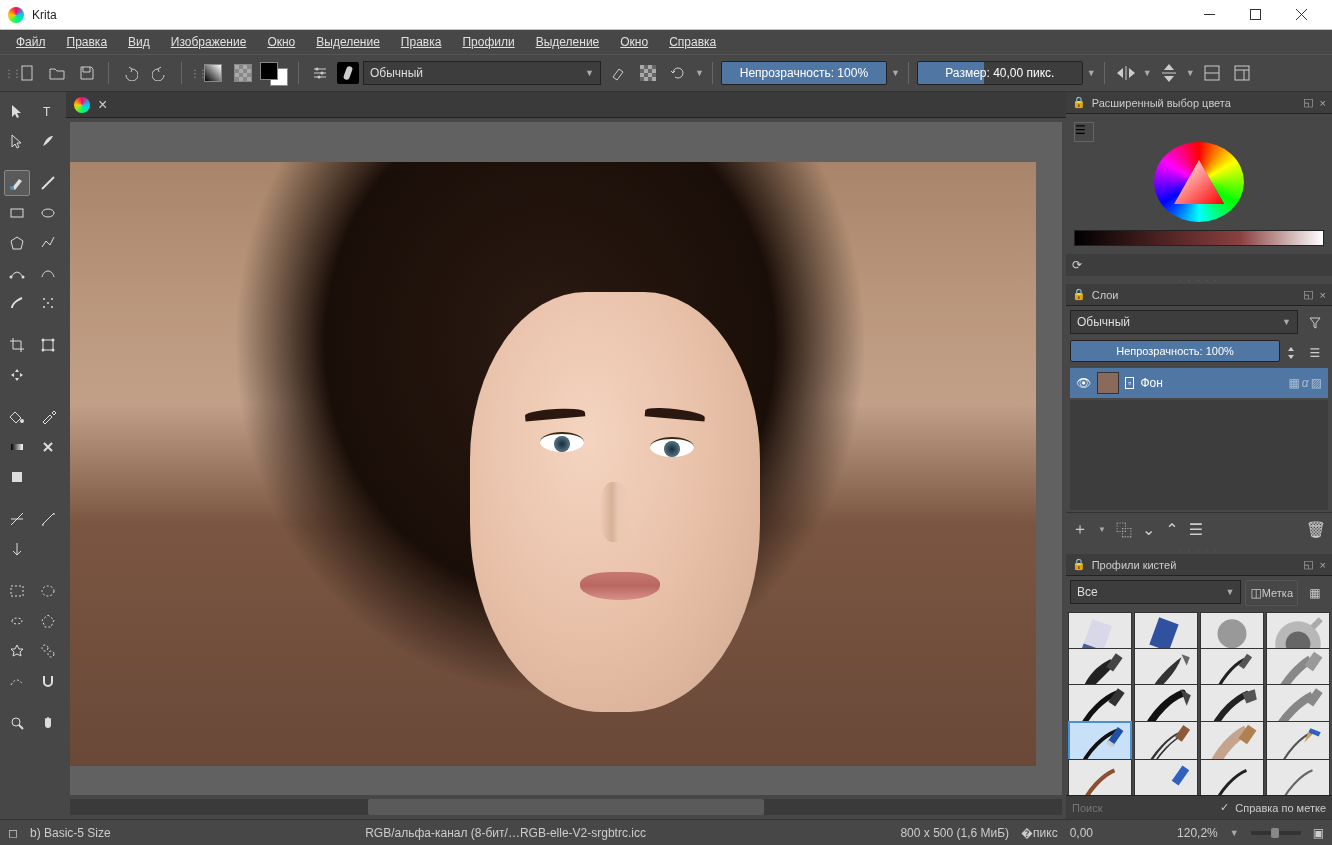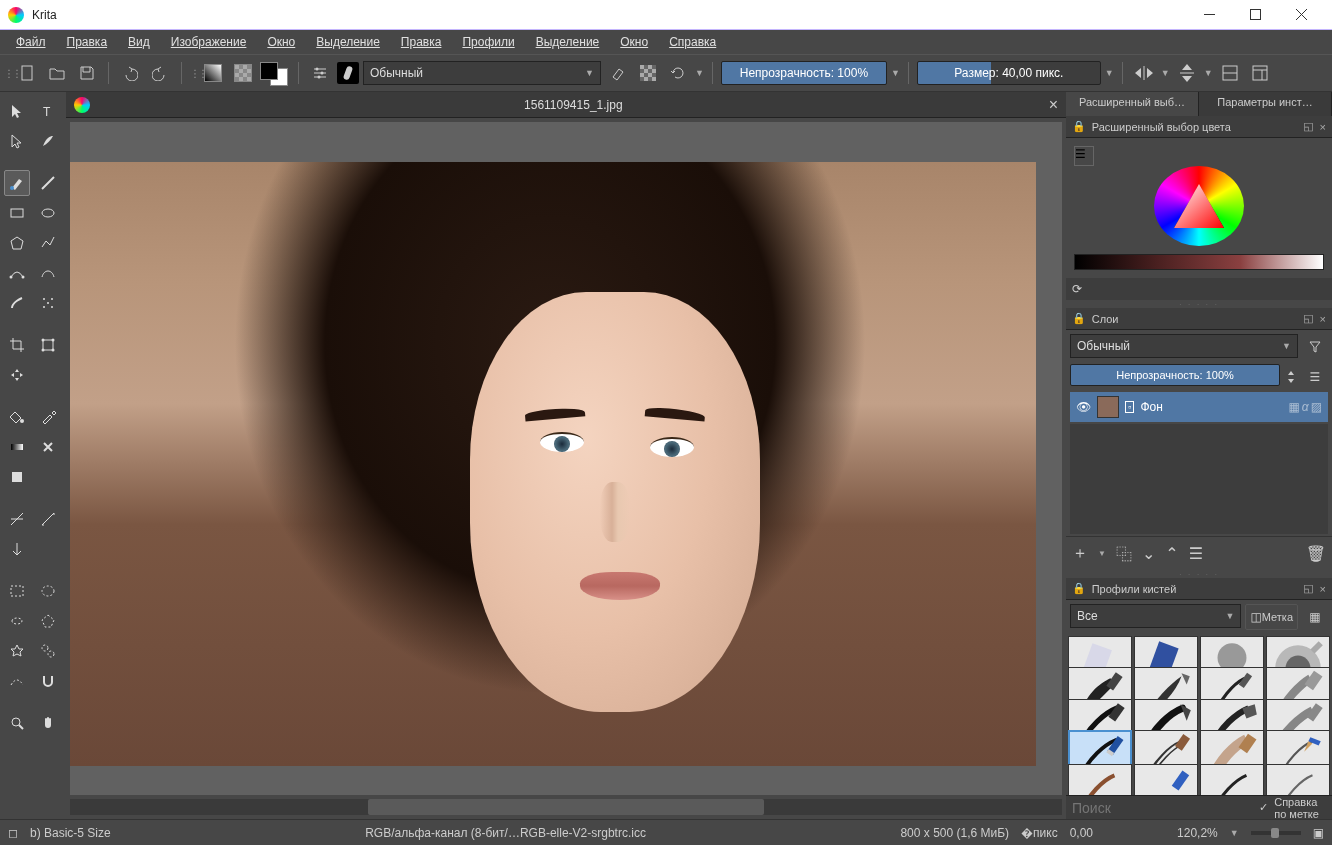--- a/index.html
+++ b/index.html
@@ -71,21 +71,21 @@
 .statusbar .sitem{white-space:nowrap}
 .statusbar .spacer{flex:1}
 .layertools{height:34px;background:#474747;display:flex;align-items:center;padding:0 6px;gap:10px;border-top:1px solid #333}
 .layertools .lt{color:#ccc;font-size:16px}
 .opslider{height:22px;border:1px solid #222;display:flex;align-items:center;margin:4px;border-radius:2px;background:#5077a4}
 .opslider span{flex:1;text-align:center;color:#fff;font-size:11px}
 .minibar{height:22px;background:#3d3d3d;display:flex;align-items:center;padding:0 6px}
 svg{pointer-events:none}
 .gripdots{height:8px;text-align:center;color:#666;font-size:8px;letter-spacing:2px;background:#474747}
 .searchrow{height:24px;background:#3d3d3d;display:flex;align-items:center;padding:0 6px;gap:6px;border-top:1px solid #222}
-.searchrow input{flex:1;background:transparent;border:none;color:#ccc;font-size:14px;outline:none}
+.searchrow input{flex:1;background:transparent;border:none;color:#ccc;font-size:11px;outline:none}
 .brushcell svg{width:100%;height:100%}
 </style>
 </head>
 <body>
 
 <div class="titlebar">
   <div class="logo"></div>
   <div class="title">Krita</div>
   <div class="winbtns">
     <div class="winbtn">
@@ -190,21 +190,21 @@
         <path d="M3 8a5 5 0 1 1 2 4M3 8l-2-2M3 8l2-2" fill="none" stroke="#ccc"></path>
       </svg>
     </div>
   <span style="color:#aaa;font-size:9px">▼</span>
   <div class="tsep"></div>
   <div class="slider" style="width:166px">
       <span>Непрозрачность: 100%</span>
     </div>
   <span style="color:#aaa;font-size:9px">▼</span>
   <div class="tsep"></div>
-  <div class="slider" style="width:184px;background:linear-gradient(to right,#5077a4 40%,#3d3d3d 40%)">
+  <div class="slider" style="width:166px;background:linear-gradient(to right,#5077a4 40%,#3d3d3d 40%)">
       <span>Размер: 40,00 пикс.</span>
     </div>
   <span style="color:#aaa;font-size:9px">▼</span>
   <div class="tsep"></div>
   <div class="tbtn">
       <svg width="20" height="16">
         <path d="M1 8l6-5v10z M19 8l-6-5v10z" fill="#ccc"></path>
         <line x1="10" y1="1" x2="10" y2="15" stroke="#ccc"></line>
       </svg>
     </div>
@@ -434,45 +434,40 @@
     <div class="tool">
         <svg width="16" height="16">
           <path d="M5 8V4a1 1 0 0 1 2 0v3 V3a1 1 0 0 1 2 0v4 V4a1 1 0 0 1 2 0v6a3 3 0 0 1-6 0" fill="#ddd"></path>
         </svg>
       </div>
   </div>
 
   <div class="canvaswrap">
     <div class="tabbar">
       <div class="logo"></div>
-      <div class="tabtitle">1561109415_1.jpg</div>
       <div class="tabclose">×</div>
     </div>
     <div class="canvas">
       <div class="photo">
         <div class="hair"></div>
         <div class="face"></div>
         <div class="brow l"></div>
           <div class="brow r"></div>
         <div class="eye l"></div>
           <div class="eye r"></div>
         <div class="nose"></div>
         <div class="lips"></div>
       </div>
     </div>
     <div class="scrollh">
         <div class="thumb"></div>
       </div>
   </div>
 
   <div class="dockers">
-    <div class="docktabs">
-      <div class="docktab active">Расширенный выб…</div>
-      <div class="docktab">Параметры инст…</div>
-    </div>
     <div class="dockhdr">
       <span class="dicon">🔒</span>
       <span class="dtitle">Расширенный выбор цвета</span>
       <span class="dicon">◱</span>
       <span class="dicon">×</span>
     </div>
     <div class="colorpicker">
       <div style="display:flex;width:100%">
           <div style="width:20px;height:20px;border:1px solid #666">☰</div>
           <div style="flex:1"></div>

